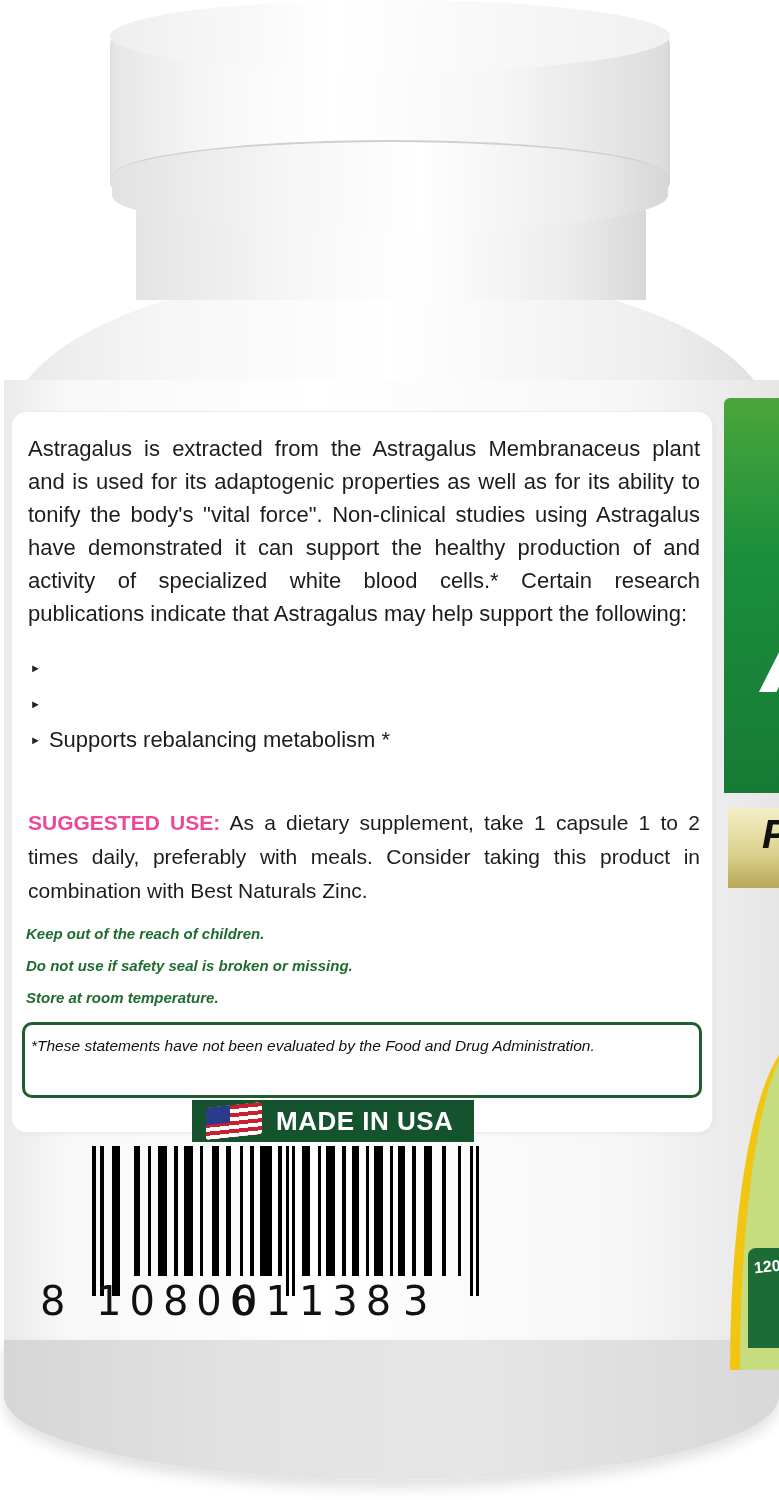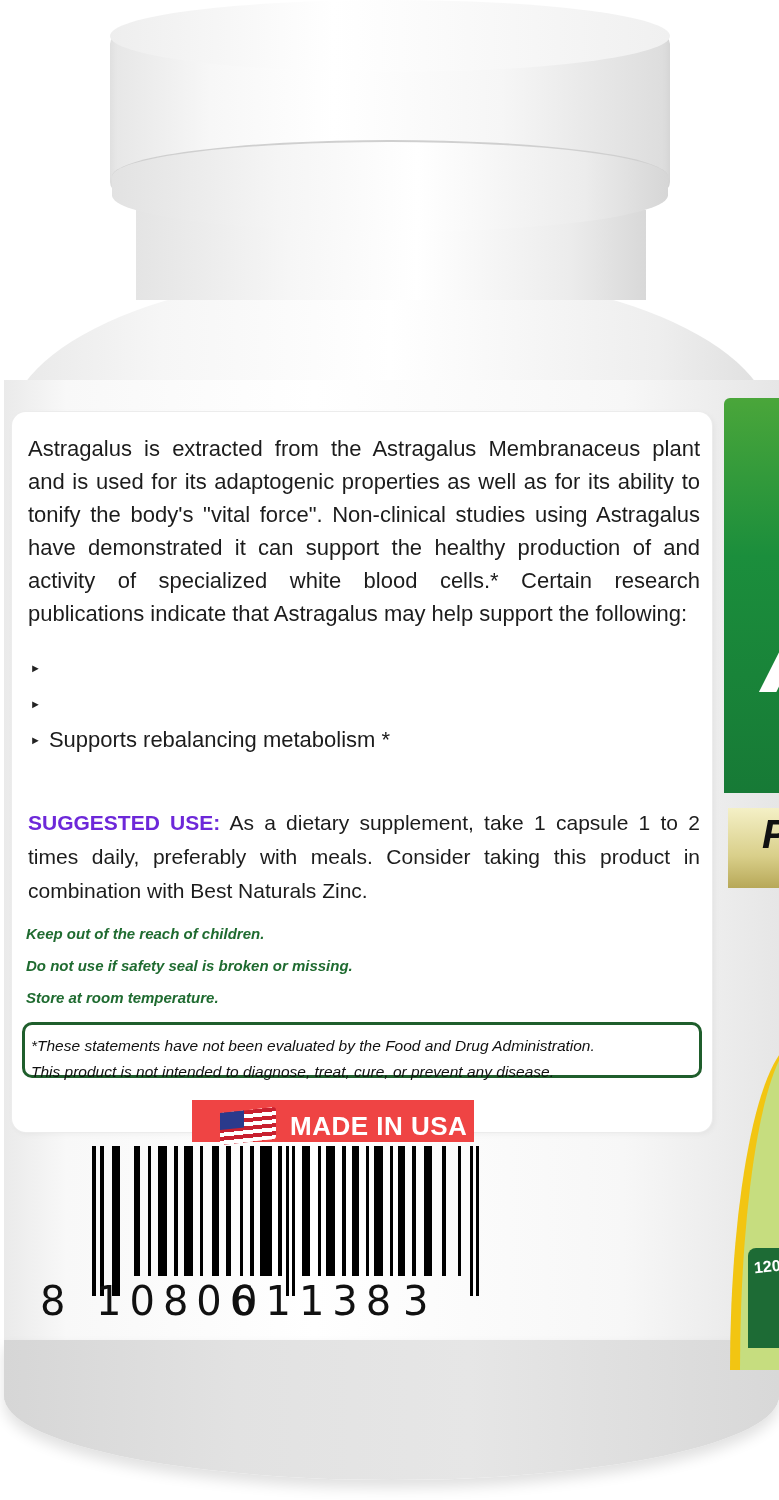--- a/index.html
+++ b/index.html
@@ -54,33 +54,33 @@
     position:absolute; left:28px; top:432px; width:672px;
     font-size:22px; line-height:33px; color:#1c1c1c; text-align:justify;
   }
   .bullets { position:absolute; left:30px; top:650px; width:660px; list-style:none; margin:0; padding:0; }
   .bullets li { font-size:22px; line-height:36px; color:#1c1c1c; display:flex; align-items:center; }
   .bullets .arrow { font-size:11px; margin-right:8px; color:#222; }
   .use {
     position:absolute; left:28px; top:806px; width:672px;
     font-size:21px; line-height:34px; color:#1c1c1c; text-align:justify;
   }
-  .use .hd { color:#6d28d9; font-weight:bold; }
+  .use .hd { color:#ec4899; font-weight:bold; }
   .warn {
     position:absolute; left:26px; top:918px; width:672px;
     color:#1f6b30; font-weight:bold; font-style:italic; font-size:15px; line-height:32px;
   }
   .fda {
-    position:absolute; left:22px; top:1022px; width:680px; height:56px;
+    position:absolute; left:22px; top:1022px; width:680px; height:76px;
     border:3px solid #1f5e2c; border-radius:10px; box-sizing:border-box;
     padding:8px 6px; font-style:italic; font-size:15.5px; line-height:26px; color:#111;
   }
   .usa {
     position:absolute; left:192px; top:1100px; width:282px; height:42px;
-    background:#ef4444; display:flex; align-items:flex-end; padding-left:28px; box-sizing:border-box;
+    background:#14532d; display:flex; align-items:center; padding-left:14px; box-sizing:border-box;
   }
   .flag {
     width:56px; height:32px; margin-right:14px; position:relative;
     background:repeating-linear-gradient(180deg,#c8202f 0 4px,#ffffff 4px 8px);
     transform:skewY(-6deg); border-radius:3px;
   }
   .flag .canton { position:absolute; left:0; top:0; width:24px; height:17px; background:#2a3a8c; }
   .usa-text { color:#ffffff; font-weight:bold; font-size:26px; letter-spacing:0.5px; }
   
   .barcode { position:absolute; left:92px; top:1146px; width:500px; height:150px; }
@@ -151,21 +151,20 @@
 <div class="use"><span class="hd">SUGGESTED USE:</span><span> As a dietary supplement, take 1 capsule 1 to 2 times daily, preferably with meals. Consider taking this product in combination with Best Naturals Zinc.</span></div>
 
 <div class="warn">
   <div>Keep out of the  reach of children.</div>
   <div>Do not use if safety seal is broken or missing.</div>
   <div>Store at room temperature.</div>
 </div>
 
 <div class="fda">
   <div>*These statements have not been evaluated by the Food and Drug Administration.</div>
-  <div>This product is not intended to diagnose, treat, cure, or prevent any disease.</div>
 </div>
 
 <div class="usa">
   <div class="flag">
       <div class="canton"></div>
     </div>
   <span class="usa-text">MADE IN USA</span>
 </div>
 
 <div class="barcode">

